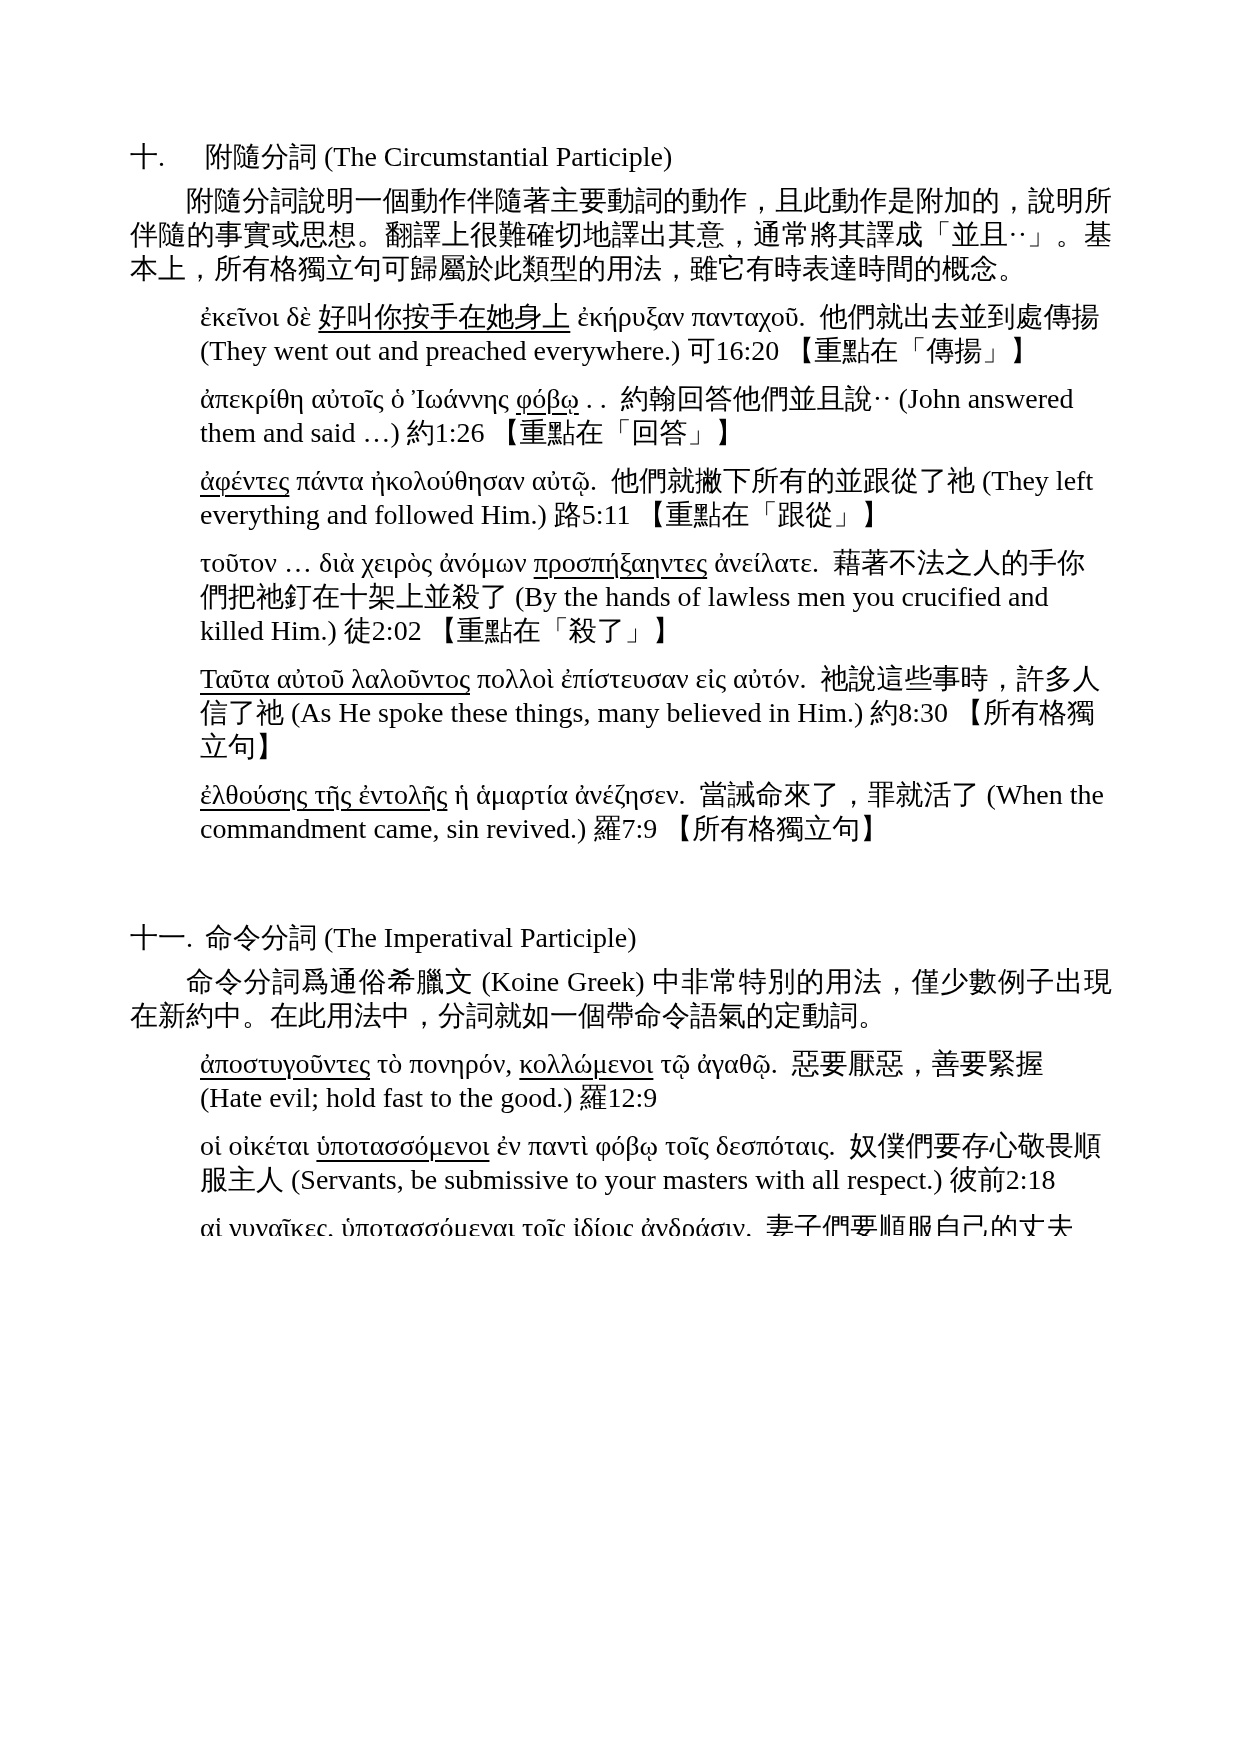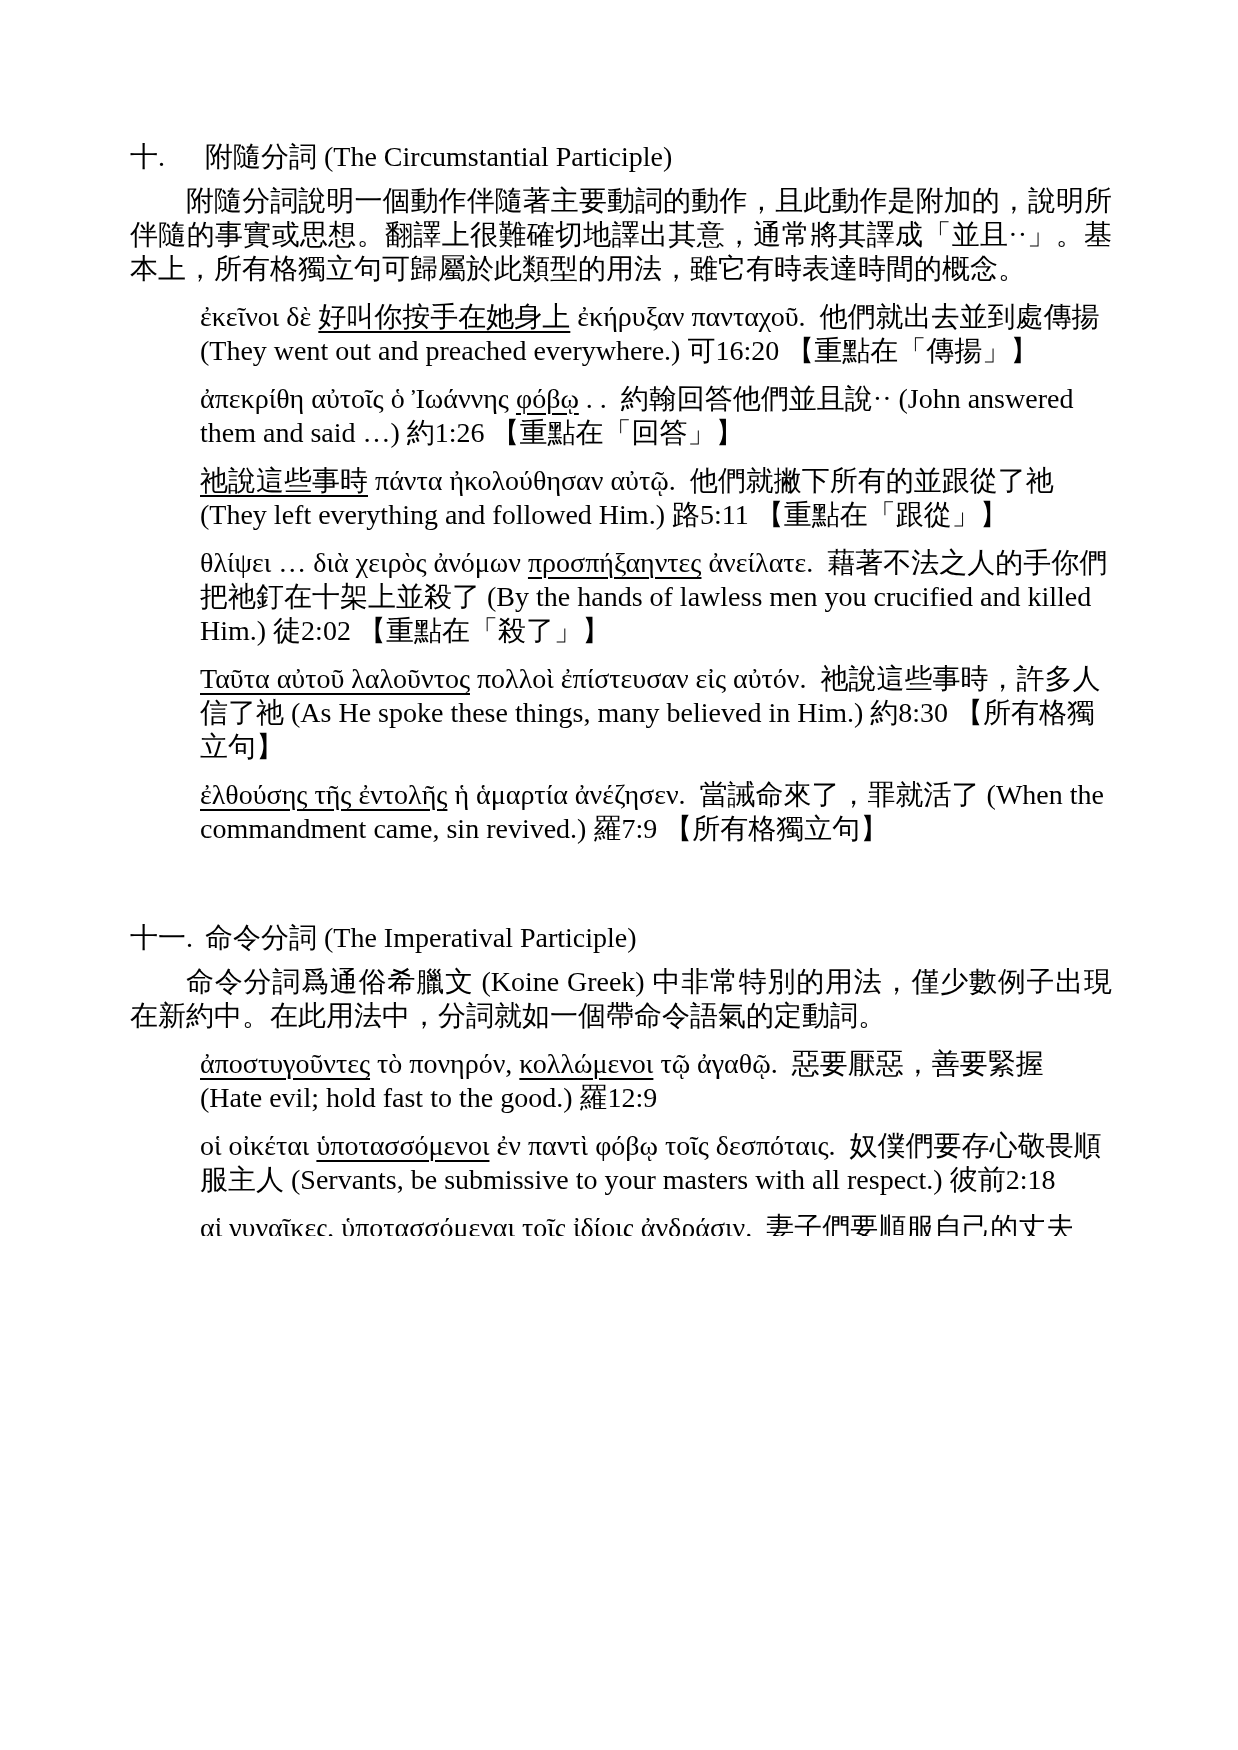--- a/index.html
+++ b/index.html
@@ -63,22 +63,22 @@
 <div class="page">
 
   <section class="section-1">
     <h2 class="heading">
       <span class="num num-wide">十.</span><span>附隨分詞 (The Circumstantial Participle)</span>
     </h2>
     <p class="intro">附隨分詞說明一個動作伴隨著主要動詞的動作，且此動作是附加的，說明所伴隨的事實或思想。翻譯上很難確切地譯出其意，通常將其譯成「並且··」。基本上，所有格獨立句可歸屬於此類型的用法，雖它有時表達時間的概念。</p>
     <div class="examples">
       <p class="example"><span>ἐκεῖνοι δὲ </span><span class="u">好叫你按手在她身上</span><span> ἐκήρυξαν πανταχοῦ.  他們就出去並到處傳揚 (They went out and preached everywhere.) 可16:20 【重點在「傳揚」】</span></p>
       <p class="example"><span>ἀπεκρίθη αὐτοῖς ὁ Ἰωάννης </span><span class="u">φόβῳ</span><span> . .  約翰回答他們並且說·· (John answered them and said …) 約1:26 【重點在「回答」】</span></p>
-      <p class="example"><span class="u">祂說這些事時</span><span> πάντα ἠκολούθησαν αὐτῷ.  他們就撇下所有的並跟從了祂 (They left everything and followed Him.) 路5:11 【重點在「跟從」】</span></p>
-      <p class="example"><span>θλίψει … διὰ χειρὸς ἀνόμων </span><span class="u">προσπήξαηντες</span><span> ἀνείλατε.  藉著不法之人的手你們把祂釘在十架上並殺了 (By the hands of lawless men you crucified and killed Him.) 徒2:02 【重點在「殺了」】</span></p>
+      <p class="example"><span class="u">ἀφέντες</span><span> πάντα ἠκολούθησαν αὐτῷ.  他們就撇下所有的並跟從了祂 (They left everything and followed Him.) 路5:11 【重點在「跟從」】</span></p>
+      <p class="example"><span>τοῦτον … διὰ χειρὸς ἀνόμων </span><span class="u">προσπήξαηντες</span><span> ἀνείλατε.  藉著不法之人的手你們把祂釘在十架上並殺了 (By the hands of lawless men you crucified and killed Him.) 徒2:02 【重點在「殺了」】</span></p>
       <p class="example"><span class="u">Ταῦτα αὐτοῦ λαλοῦντος</span><span> πολλοὶ ἐπίστευσαν εἰς αὐτόν.  祂說這些事時，許多人信了祂 (As He spoke these things, many believed in Him.) 約8:30 【所有格獨立句】</span></p>
       <p class="example"><span class="u">ἐλθούσης τῆς ἐντολῆς</span><span> ἡ ἁμαρτία ἀνέζησεν.  當誡命來了，罪就活了 (When the commandment came, sin revived.) 羅7:9 【所有格獨立句】</span></p>
     </div>
   </section>
 
   <section class="section-2">
     <h2 class="heading">
       <span class="num num-narrow">十一.</span><span>命令分詞 (The Imperatival Participle)</span>
     </h2>
     <p class="intro">命令分詞爲通俗希臘文 (Koine Greek) 中非常特別的用法，僅少數例子出現在新約中。在此用法中，分詞就如一個帶命令語氣的定動詞。</p>

